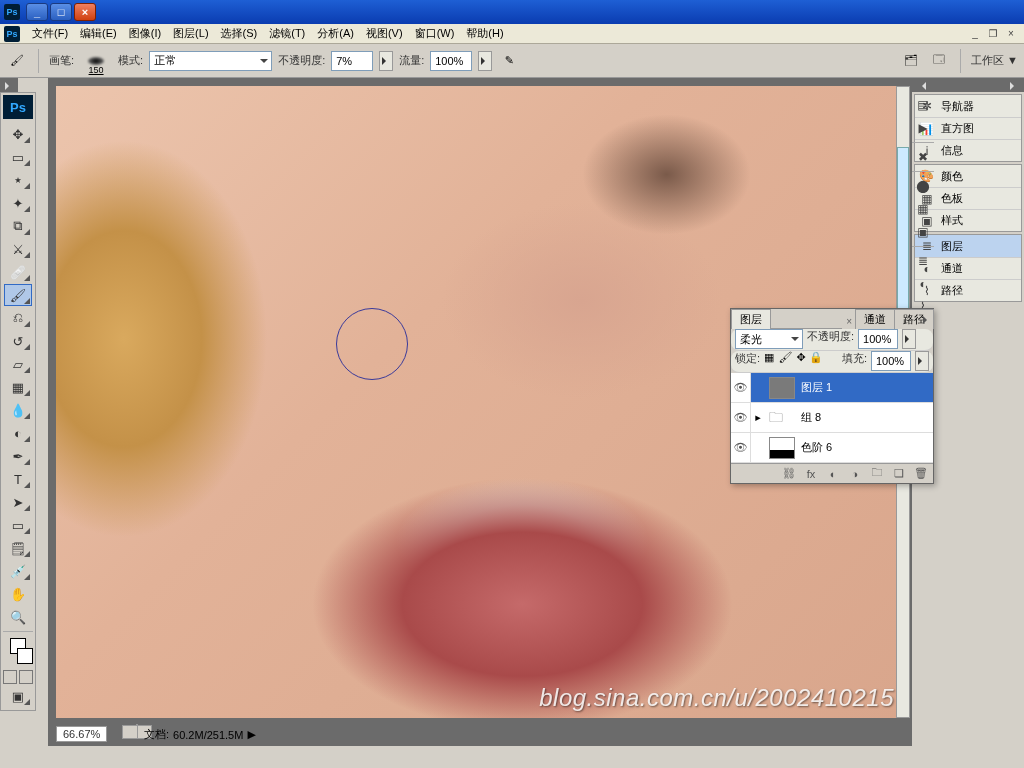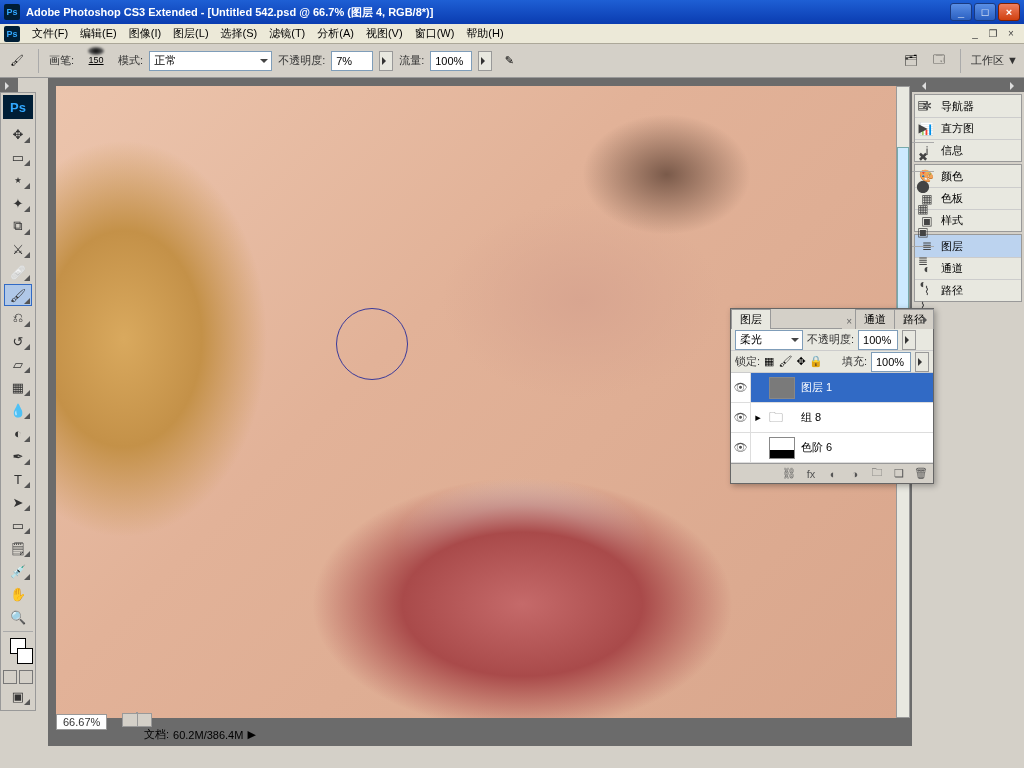--- a/index.html
+++ b/index.html
@@ -24,21 +24,21 @@
 
 .optbar { height:34px; background:#d4d0c8; border-bottom:1px solid #999; display:flex; align-items:center; padding:0 6px; gap:6px; }
 .optbar .lbl { color:#333; }
 .dropdown { background:#fff; border:1px solid #7f9db9; height:20px; padding:0 18px 0 4px; position:relative; display:inline-flex; align-items:center; }
 .dropdown::after { content:""; position:absolute; right:3px; top:7px; border:4px solid transparent; border-top-color:#444; }
 .numbox { background:#fff; border:1px solid #7f9db9; height:20px; width:42px; padding:0 4px; display:inline-flex; align-items:center; }
 .arrowbtn { width:14px; height:20px; background:#e8e8e0; border:1px solid #999; display:inline-flex; align-items:center; justify-content:center; }
 .arrowbtn::before { content:""; border:4px solid transparent; border-left-color:#333; }
 .iconbtn { width:22px; height:22px; border:1px solid transparent; display:inline-flex; align-items:center; justify-content:center; }
 .sep { width:1px; height:24px; background:#aaa; margin:0 4px; }
-.brush-well { width:32px; height:28px; display:flex; flex-direction:column; align-items:center; justify-content:flex-start;text-decoration:underline; }
+.brush-well { width:32px; height:28px; display:flex; flex-direction:column; align-items:center; justify-content:flex-end;text-decoration:underline; }
 .brush-well .dot { width:16px; height:8px; background:radial-gradient(#000,#999); border-radius:50%; filter:blur(1px);} 
 .brush-well .sz { font-size:9px; }
 .spacer { flex:1; }
 
 
 .toolstrip { position:absolute; left:0; top:78px; width:18px; height:14px; background:#6b6b6b; }
 .toolstrip::before { content:""; position:absolute; left:5px; top:4px; border:4px solid transparent; border-left-color:#ddd; }
 .toolbox { position:absolute; left:0; top:92px; width:36px; background:#d4d0c8; border:1px solid #999; padding:2px; }
 .toolbox .ps-badge { width:30px; height:24px; background:#001e36; margin:0 auto 4px; display:flex; align-items:center; justify-content:center; color:#31a8ff; font-weight:bold; font-size:13px; }
 .tool { width:28px; height:22px; margin:1px auto; display:flex; align-items:center; justify-content:center; color:#333; font-size:13px; position:relative; border:1px solid transparent; }
@@ -56,21 +56,21 @@
 .image { position:absolute; left:8px; top:8px; right:8px; bottom:28px; background:#e6bfa6; overflow:hidden; }
 .photo { position:absolute; inset:0; background:
   radial-gradient(ellipse 260px 360px at 8% 40%, #d9a95e 0%, #c49148 30%, transparent 55%),
   radial-gradient(ellipse 140px 100px at 72% 14%, #7a5a4a 0%, transparent 60%),
   radial-gradient(ellipse 200px 140px at 62% 34%, #d8a590 0%, transparent 70%),
   radial-gradient(ellipse 300px 180px at 55% 82%, #c56a6a 0%, #a94a4a 40%, transparent 70%),
   radial-gradient(ellipse 180px 90px at 55% 72%, #f4eee6 0%, #e8dfd0 40%, transparent 70%),
   linear-gradient(135deg,#ecc5ad 0%, #e2b298 40%, #d9a68c 100%);
 }
 .brush-cursor { position:absolute; left:280px; top:222px; width:72px; height:72px; border:1px solid #3a3a9a; border-radius:50%; }
-.statusdoc { position:absolute; left:8px; bottom:16px; display:flex; align-items:center; gap:8px; color:#333;text-align:right; }
+.statusdoc { position:absolute; left:8px; bottom:4px; display:flex; align-items:center; gap:8px; color:#333;text-align:right; }
 .statusdoc .zbox { background:#fff; border:1px solid #999; padding:1px 6px; }
 .hscroll { position:absolute; left:80px; right:18px; bottom:4px; height:14px; background:#e8e8e0; border:1px solid #999;}
 .hscroll::before,.hscroll::after{content:"";position:absolute;top:0;width:14px;height:12px;background:#d4d0c8;border:1px solid #999;}
 .hscroll::before{left:-1px;} .hscroll::after{right:-1px;}
 
 
 .dock { position:absolute; right:0; top:78px; width:112px; bottom:0; background:#d4d0c8; }
 .dockhead { height:14px; background:#6b6b6b; position:relative;}
 .dockhead::before { content:""; position:absolute; left:6px; top:4px; border:4px solid transparent; border-right-color:#ddd;}
 .dockhead::after { content:""; position:absolute; right:6px; top:4px; border:4px solid transparent; border-left-color:#ddd;}
@@ -84,21 +84,21 @@
 .dock-iconcol .hr { height:1px; background:#aaa; margin:4px 0;}
 
 
 .layerspanel { position:absolute; left:730px; top:308px; width:204px; background:#d4d0c8; border:1px solid #666; box-shadow:2px 2px 6px rgba(0,0,0,.3);}
 .paneltabs { display:flex; background:#d4d0c8; height:20px; align-items:flex-end; border-bottom:1px solid #999;}
 .ptab { padding:2px 8px; border:1px solid #999; border-bottom:none; background:#d4d0c8; margin-right:-1px; position:relative; top:1px;}
 .ptab.active { background:#e8e8e0; }
 .ptab.x { margin-left:auto; border:none; font-size:10px; color:#666; padding:2px 4px;}
 .panelmenu { position:absolute; right:2px; top:2px; width:14px; height:14px; }
 .panelmenu::before{content:"";position:absolute;right:0;top:5px;border:4px solid transparent;border-left-color:#555;}
-.panelrow { display:flex; align-items:center; height:22px; padding:0 4px; gap:4px; background:#e8e8e0; border-bottom:1px solid #ccc;}
+.panelrow { display:flex; height:22px; padding:0 4px; gap:4px; background:#e8e8e0; border-bottom:1px solid #ccc;border-radius:8px;}
 .panelrow .lbl { color:#333;}
 .layerlist { background:#fff; max-height:92px; overflow:hidden;}
 .layer { display:flex; align-items:center; height:30px; border-bottom:1px solid #ddd;}
 .layer.sel { background:#316ac5; color:#fff;}
 .layer .eye { width:20px; text-align:center; color:#555; border-right:1px solid #ddd; height:100%; display:flex; align-items:center; justify-content:center;}
 .layer.sel .eye { color:#555; background:#fff;}
 .layer .expand { width:14px; text-align:center;}
 .layer .thumb { width:26px; height:22px; background:#fff; border:1px solid #888; margin:0 4px;}
 .layer .thumb.grey { background:#7a7a7a;}
 .layer .thumb.folder { background:none; border:none; font-size:14px; color:#777;}
@@ -111,21 +111,20 @@
 .vscroll { position:absolute; right:114px; top:86px; width:14px; bottom:50px; background:#e8e8e0; border:1px solid #999;}
 .vscroll .thumb { position:absolute; left:0; right:0; top:60px; height:180px; background:#cdeaff; border:1px solid #7aa;}
 
 .watermark { position:absolute; right:10px; bottom:6px; color:rgba(255,255,255,.85); font-size:24px; font-family:Arial; font-style:italic; text-shadow:1px 1px 2px rgba(0,0,0,.5); letter-spacing:.5px;}
 </style>
 </head>
 <body>
 
 <div class="titlebar">
   <div class="ps-badge">Ps</div>
-  <div class="ttl">Adobe Photoshop CS3 Extended - [Untitled 542.psd @ 66.7% (图层 4, RGB/8*)]</div>
   <div class="winbtns">
     <div class="winbtn min">_</div>
     <div class="winbtn max">□</div>
     <div class="winbtn close">×</div>
   </div>
 </div>
 
 <div class="menubar">
   <div class="ps-badge">Ps</div>
   <div class="menuitem">文件(F)</div>
@@ -209,28 +208,29 @@
     <div></div>
     <div></div>
   </div>
   <div class="tool">▣<span class="tri"></span></div>
 </div>
 
 <div class="canvas">
   <div class="image">
     <div class="photo"></div>
     <div class="brush-cursor"></div>
+    <div class="watermark">blog.sina.com.cn/u/2002410215</div>
   </div>
   <div class="statusdoc">
     <div class="zbox">66.67%</div>
     <div class="hscroll"></div>
   </div>
   <div style="position:absolute;left:96px;bottom:4px;display:flex;gap:4px;align-items:center">
     <span>文档:</span>
-    <span>60.2M/386.4M</span>
+    <span>60.2M/251.5M</span>
     <span>▶</span>
   </div>
 </div>
 <div class="vscroll">
     <div class="thumb"></div>
   </div>
 
 <div class="dock">
   <div class="dockhead"></div>
   <div class="dock-iconcol">

